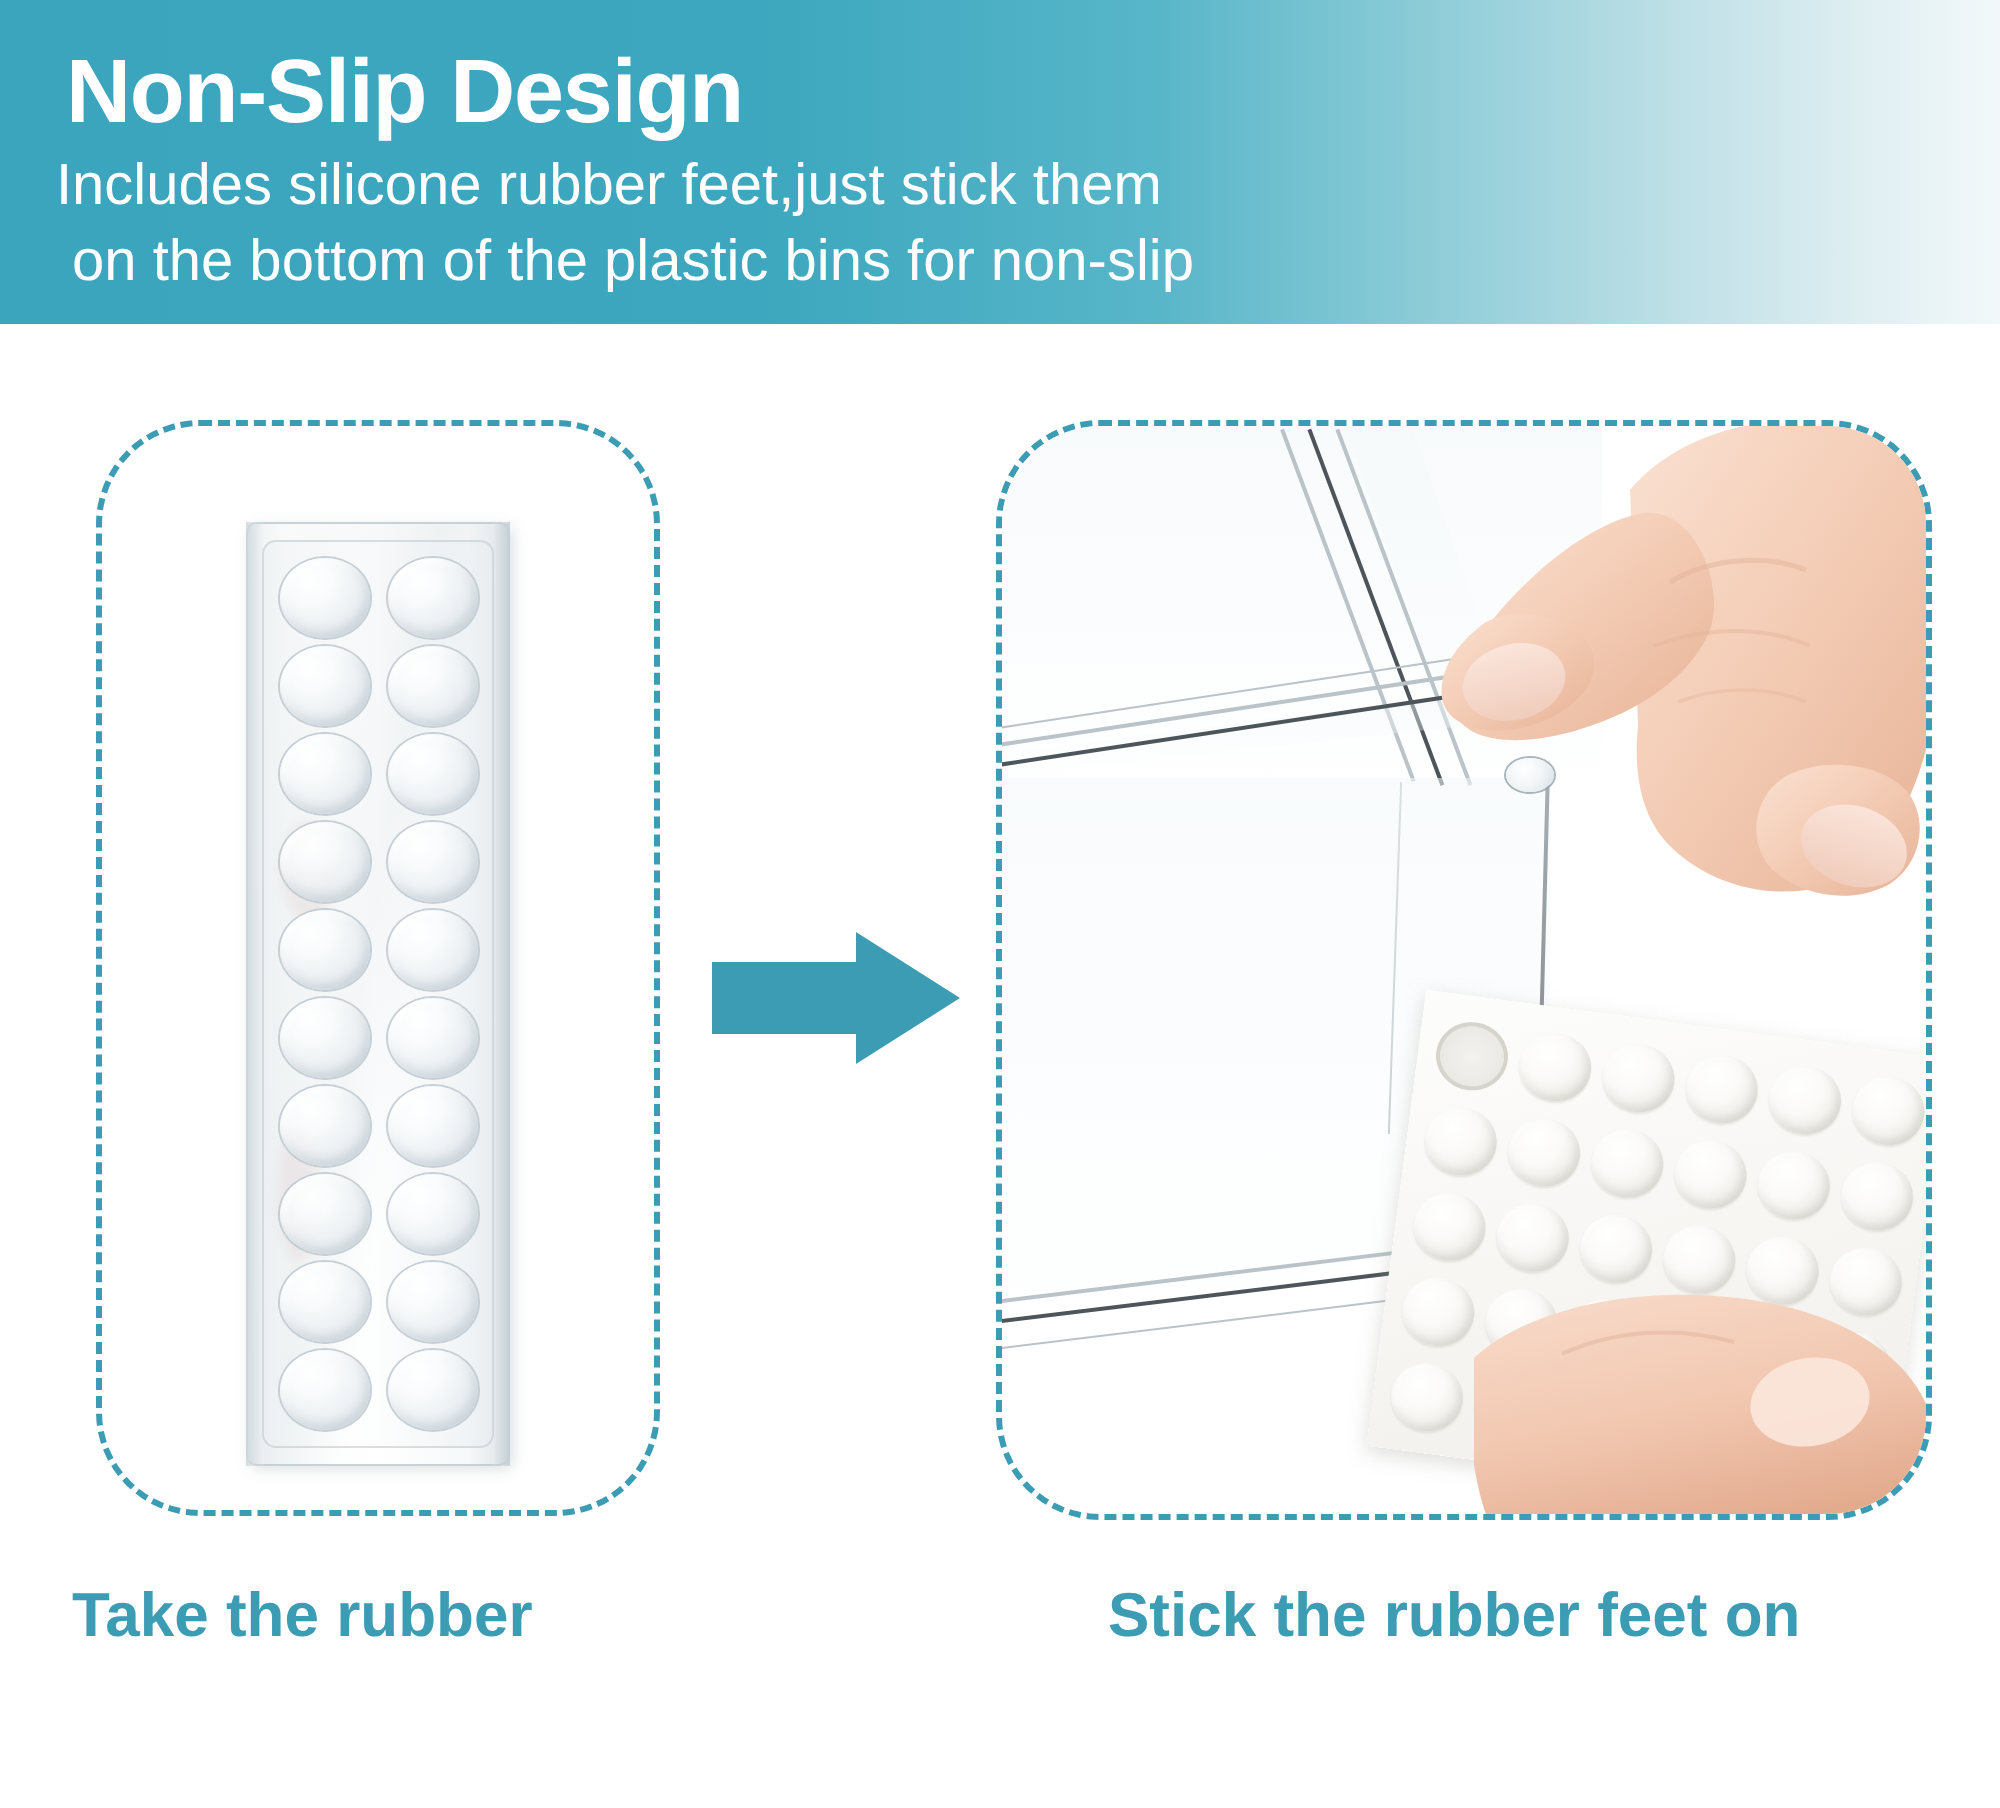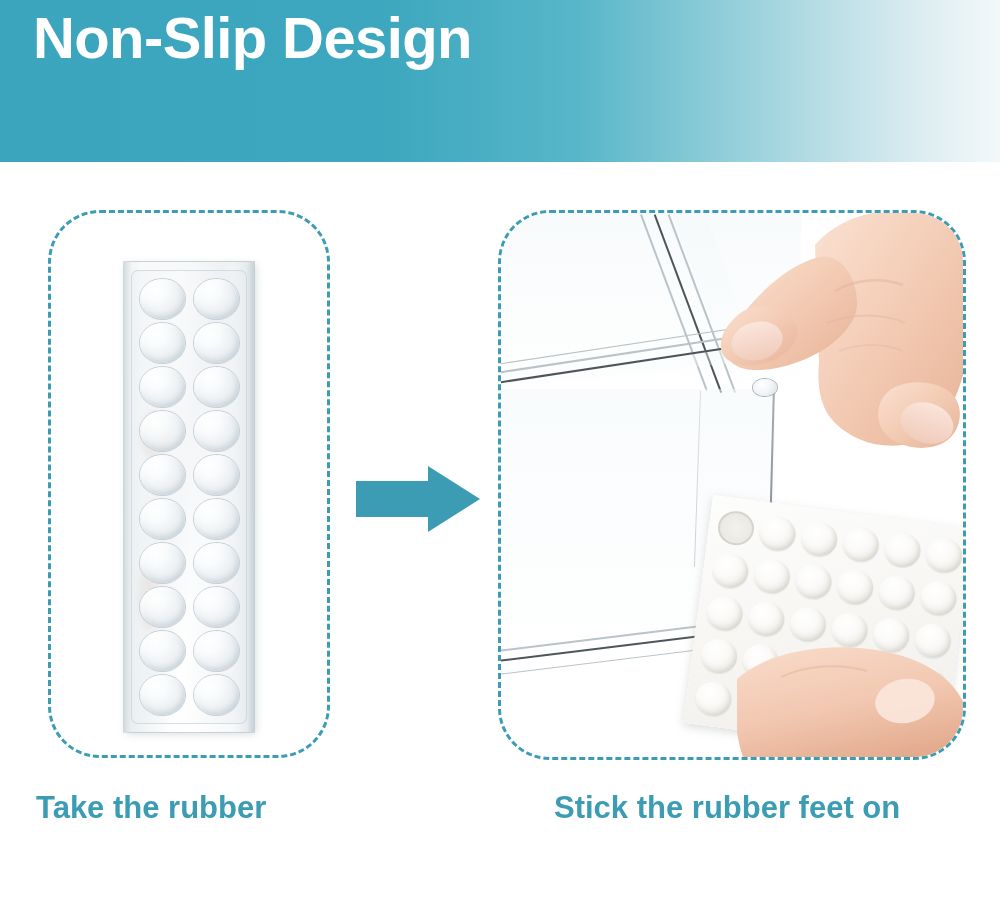--- a/index.html
+++ b/index.html
@@ -25,22 +25,22 @@
         #3ca7be 38%,
         #58b6c9 58%,
         #8fcdd8 72%,
         #bfe0e7 84%,
         #e2f0f3 94%,
         #f2f8fa 100%);
     overflow: hidden;
   }
   .header-title {
     position: absolute;
-    left: 33px; top: 5px;
-    font-size: 58px;
+    left: 33px; top: 20px;
+    font-size: 45px;
     font-weight: bold;
     color: #ffffff;
     letter-spacing: -0.6px;
     line-height: 1.15;
     white-space: nowrap;
   }
   .header-sub {
     position: absolute;
     left: 28px; top: 75px;
     font-size: 29px;
@@ -191,20 +191,24 @@
     line-height: 1.22;
   }
   .caption-left  { left: 36px;  top: 789px; width: 300px; font-size: 31px; }
   .caption-right { left: 525px; top: 789px; width: 440px; font-size: 31px; margin-left: 29px; }
 </style>
 </head>
 <body>
 
 <div class="header">
   <div class="header-title">Non-Slip Design</div>
+  <div class="header-sub">
+    <div>Includes silicone rubber feet,just stick them</div>
+    <div class="header-sub-line2">on the bottom of the plastic bins for non-slip</div>
+  </div>
 </div>
 
 <div class="panel panel-left">
   <div class="blister">
     <div class="blister-edge l"></div>
     <div class="blister-edge r"></div>
     <div class="blister-inner"></div>
     <div class="blister-smudge" style="left:18px; top:150px; width:26px; height:50px;"></div>
     <div class="blister-smudge" style="left:16px; top:300px; width:20px; height:70px;"></div>
     <div class="blister-grid" id="blister-grid">

